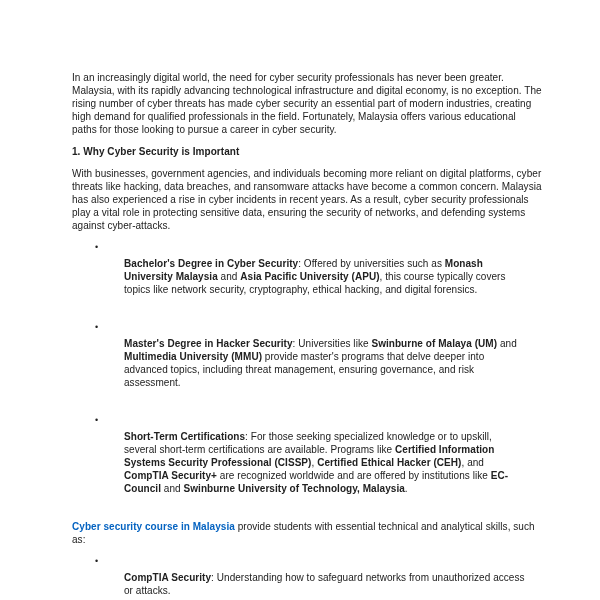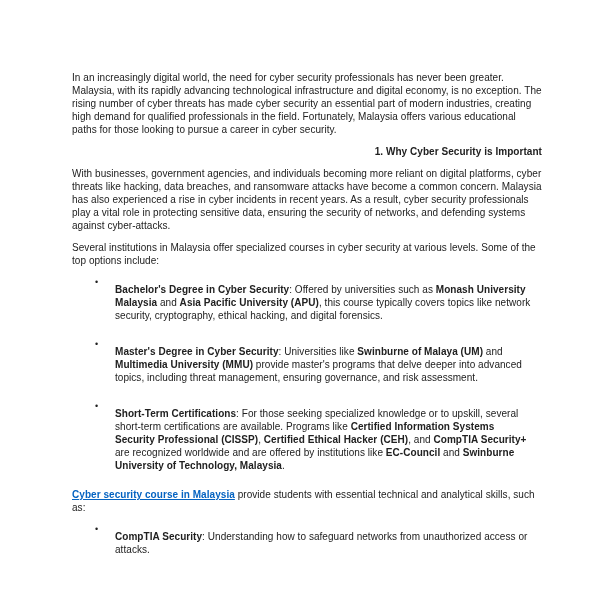--- a/index.html
+++ b/index.html
@@ -25,68 +25,65 @@
     font-size: 10px;
     line-height: 13px;
     letter-spacing: 0.05px;
   }
   .para {
     margin: 0 0 9px 0;
   }
   .heading {
     font-weight: bold;
     margin: 0 0 9px 0;
-    text-align: right;
   }
   .bullet {
     display: flex;
     margin: 0 0 9px 0;
   }
   .dot {
     flex: none;
     width: 13px;
     margin-left: 23px;
     font-size: 9px;
   }
   .btext {
     flex: 1;
-    margin: 7px;
+    margin: 16px;
   }
   .b {
     font-weight: bold;
   }
   a.doclink {
     color: #0563c1;
     font-weight: bold;
-    text-decoration: underline;
     cursor: pointer;
   }
 </style>
 </head>
 <body>
 
 <div class="page">
 
   <p class="para">In an increasingly digital world, the need for cyber security professionals has never been greater. Malaysia, with its rapidly advancing technological infrastructure and digital economy, is no exception. The rising number of cyber threats has made cyber security an essential part of modern industries, creating high demand for qualified professionals in the field. Fortunately, Malaysia offers various educational paths for those looking to pursue a career in cyber security.</p>
 
   <p class="heading">1. Why Cyber Security is Important</p>
 
   <p class="para">With businesses, government agencies, and individuals becoming more reliant on digital platforms, cyber threats like hacking, data breaches, and ransomware attacks have become a common concern. Malaysia has also experienced a rise in cyber incidents in recent years. As a result, cyber security professionals play a vital role in protecting sensitive data, ensuring the security of networks, and defending systems against cyber-attacks.</p>
 
 
-  <p class="para">Several institutions in Malaysia offer specialized courses in cyber security at various levels. Some of the top options include:</p>
 
   <div class="bullet">
     <span class="dot">•</span>
     <p class="btext"><span class="b">Bachelor's Degree in Cyber Security</span><span>: Offered by universities such as </span><span class="b">Monash University Malaysia</span><span> and </span><span class="b">Asia Pacific University (APU)</span><span>, this course typically covers topics like network security, cryptography, ethical hacking, and digital forensics.</span></p>
   </div>
 
   <div class="bullet">
     <span class="dot">•</span>
-    <p class="btext"><span class="b">Master's Degree in Cyber Security</span><span>: Universities like </span><span class="b">Swinburne of Malaya (UM)</span><span> and </span><span class="b">Multimedia University (MMU)</span><span> provide master's programs that delve deeper into advanced topics, including threat management, ensuring governance, and risk assessment.</span></p>
+    <p class="btext"><span class="b">Master's Degree in Hacker Security</span><span>: Universities like </span><span class="b">Swinburne of Malaya (UM)</span><span> and </span><span class="b">Multimedia University (MMU)</span><span> provide master's programs that delve deeper into advanced topics, including threat management, ensuring governance, and risk assessment.</span></p>
   </div>
 
   <div class="bullet">
     <span class="dot">•</span>
     <p class="btext"><span class="b">Short-Term Certifications</span><span>: For those seeking specialized knowledge or to upskill, several short-term certifications are available. Programs like </span><span class="b">Certified Information Systems Security Professional (CISSP)</span><span>, </span><span class="b">Certified Ethical Hacker (CEH)</span><span>, and </span><span class="b">CompTIA Security+</span><span> are recognized worldwide and are offered by institutions like </span><span class="b">EC-Council</span><span> and </span><span class="b">Swinburne University of Technology, Malaysia</span><span>.</span></p>
   </div>
 
 
   <p class="para"><a class="doclink">Cyber security course in Malaysia</a><span> provide students with essential technical and analytical skills, such as:</span></p>
 

